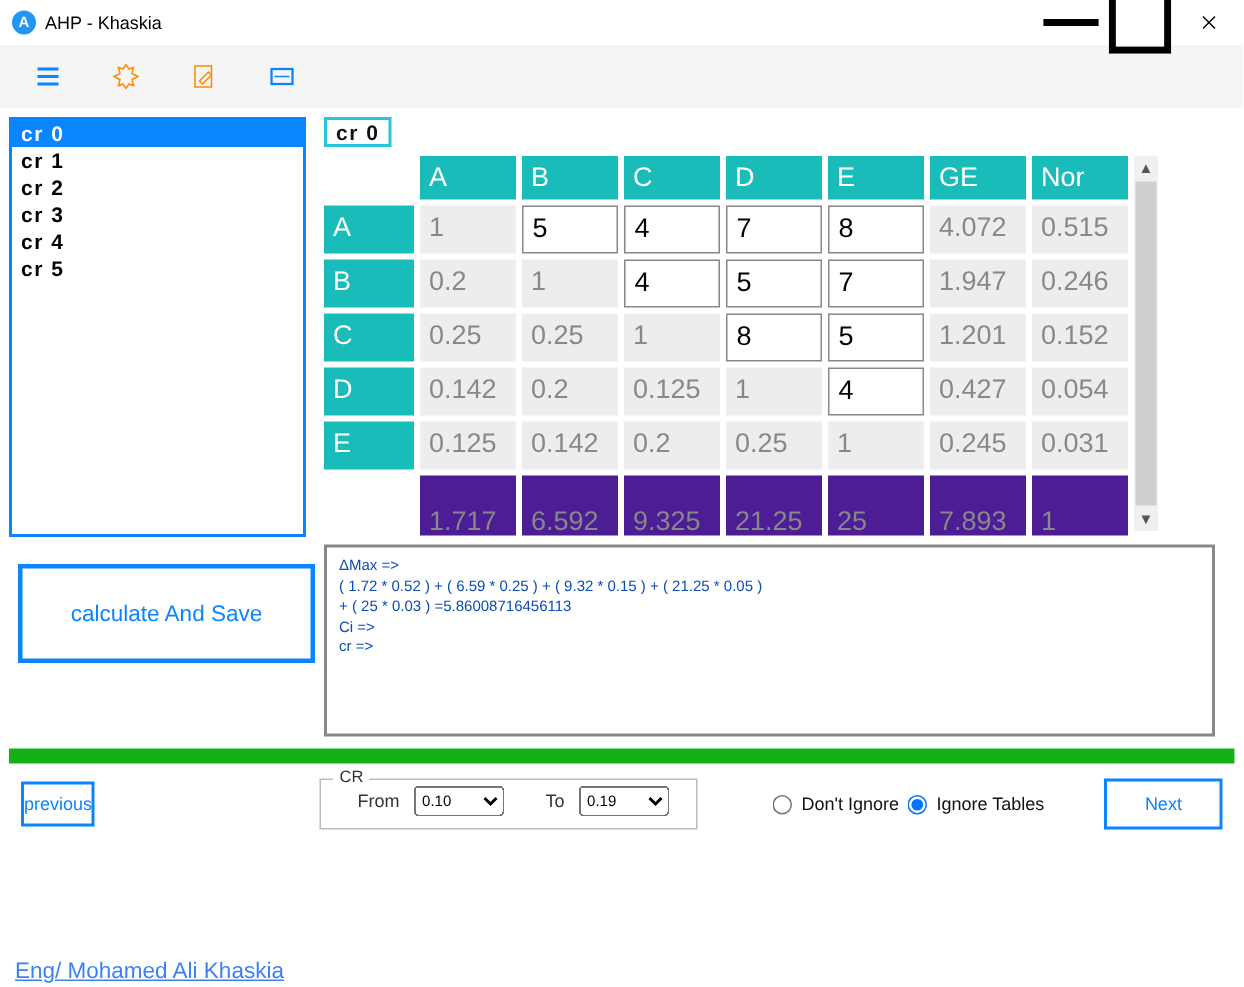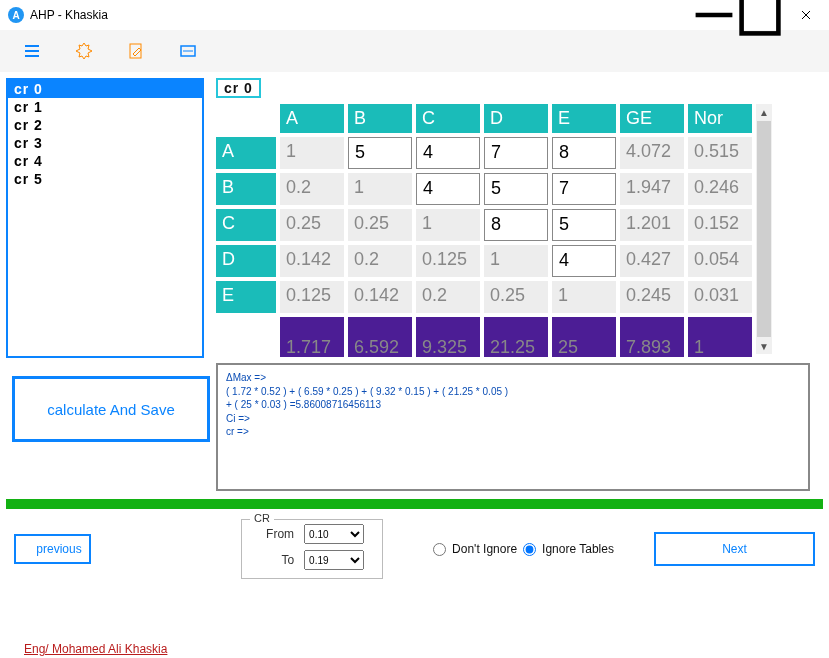--- a/index.html
+++ b/index.html
@@ -49,34 +49,34 @@
 
   
   .logbox { width: 594px; height: 128px; border: 2px solid #888; padding: 6px 8px; font-size: 10px; color: #0a4db5; line-height: 1.35; overflow:hidden; }
   
   
   .divider { height: 10px; background: #13b113; margin: 8px 6px 6px 6px; }
 
   
   .bottom { display: flex; align-items: center; padding: 4px 14px 0 14px; gap: 20px; }
   .prev-btn, .next-btn { border: 2px solid #0a84ff; background:#fff; color:#0a84ff; font-size:12px; cursor:pointer; display:flex; align-items:center; justify-content:center; }
-  .prev-btn { width:92px; height:30px;padding-left:13px; }
+  .prev-btn { width:92px; height:30px; }
   .next-btn { width:200px; height:34px; }
 
-  .cr-group { border: 1px solid #bbb; padding: 4px 18px 8px 18px; position: relative; display:flex; flex-direction:column; gap:6px; }
+  .cr-group { border: 1px solid #bbb; padding: 4px 18px 8px 18px; position: relative; display:flex; flex-direction:row; gap:6px; }
   .cr-group .legend { position:absolute; top:-8px; left:8px; background:#fff; padding:0 4px; font-size:11px; color:#333; }
   .cr-row { display:flex; align-items:center; gap:10px; }
   .cr-row label { font-size:12px; color:#333; width:34px; text-align:right; }
   .cr-row select { width:60px; font-size:10px; height:20px; }
 
   .radio-col { display:flex; flex-direction:row; gap:6px; font-size:12px; }
   .radio-col label { display:flex; align-items:center; gap:6px; color:#111; }
   .radio-col input { transform: scale(1.0); }
 
-  .footer-link { position:absolute; bottom:2px; left:24px; font-size:12px; color:#b91c1c; text-decoration: underline; }
+  .footer-link { position:absolute; bottom:2px; left:10px; font-size:15px; color:#3b82f6; text-decoration: underline; }
 
   .corner-blank { background: transparent; }
 </style>
 </head>
 <body>
 
 <div class="titlebar">
   <div class="app-icon">A</div>
   <div class="title">AHP - Khaskia</div>
   <div class="spacer"></div>

